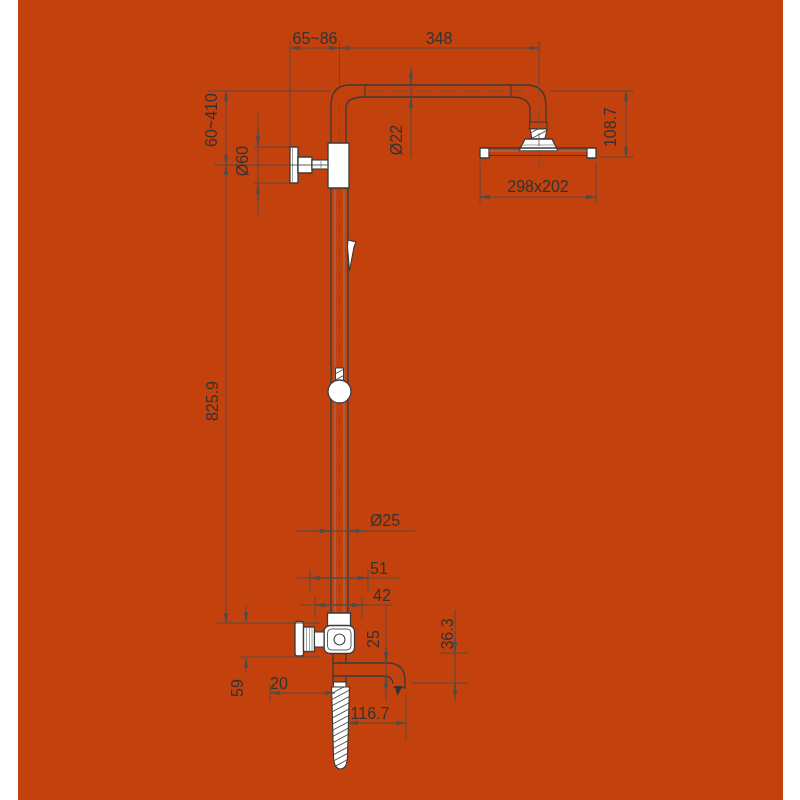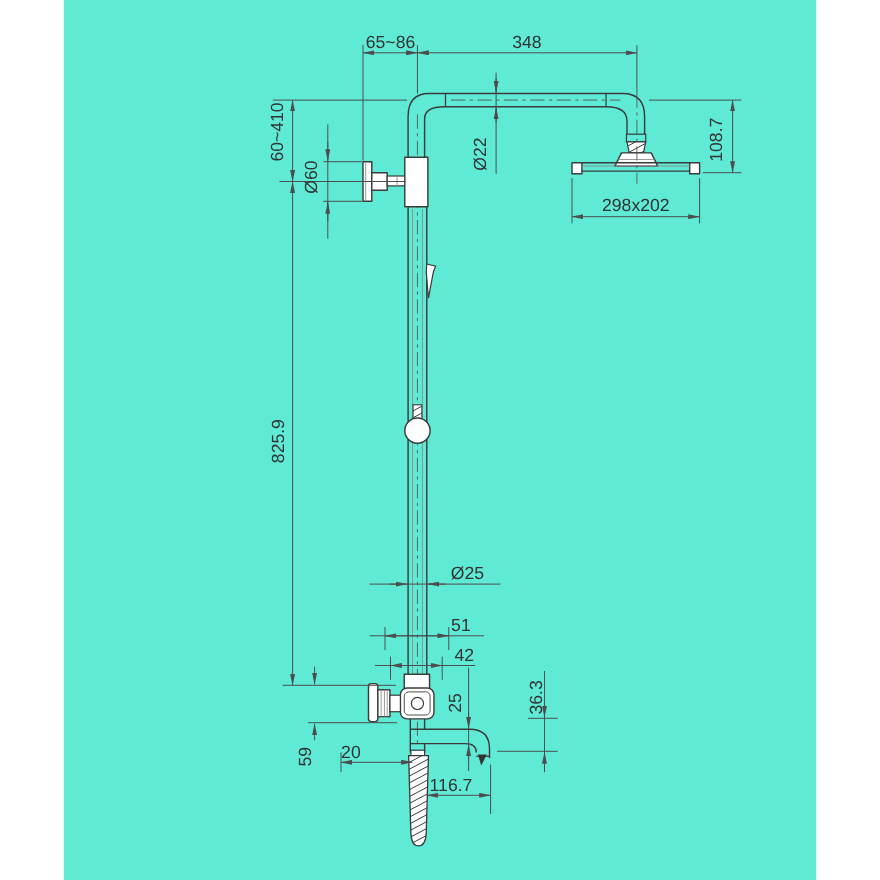--- a/index.html
+++ b/index.html
@@ -1,16 +1,16 @@
 <!DOCTYPE html>
 <html><head>
 <meta charset="utf-8">
 <style>
   html,body{margin:0;padding:0;background:#fff;}
-  .canvas{position:relative;width:684px;height:800px;background:#5eead4;margin:0 auto;overflow:hidden;}
+  .canvas{position:relative;width:765px;height:800px;background:#c2410c;margin:0 auto;overflow:hidden;}
   svg{display:block;}
   .outline{fill:none;stroke:#3b3b3b;stroke-width:1.3;stroke-linejoin:round;stroke-linecap:butt;}
   .outline2{fill:none;stroke:#3b3b3b;stroke-width:1.1;}
   .wfill{fill:#ffffff;}
   .inner{fill:none;stroke:#8c8c8c;stroke-width:0.8;}
   .dim{fill:none;stroke:#4d4d4d;stroke-width:0.9;}
   .cl{fill:none;stroke:#555;stroke-width:0.8;stroke-dasharray:13 4 3 4;}
   text{font-family:"Liberation Sans","DejaVu Sans",sans-serif;font-size:16px;fill:#333;}
   .mid{text-anchor:middle;}
 </style>

